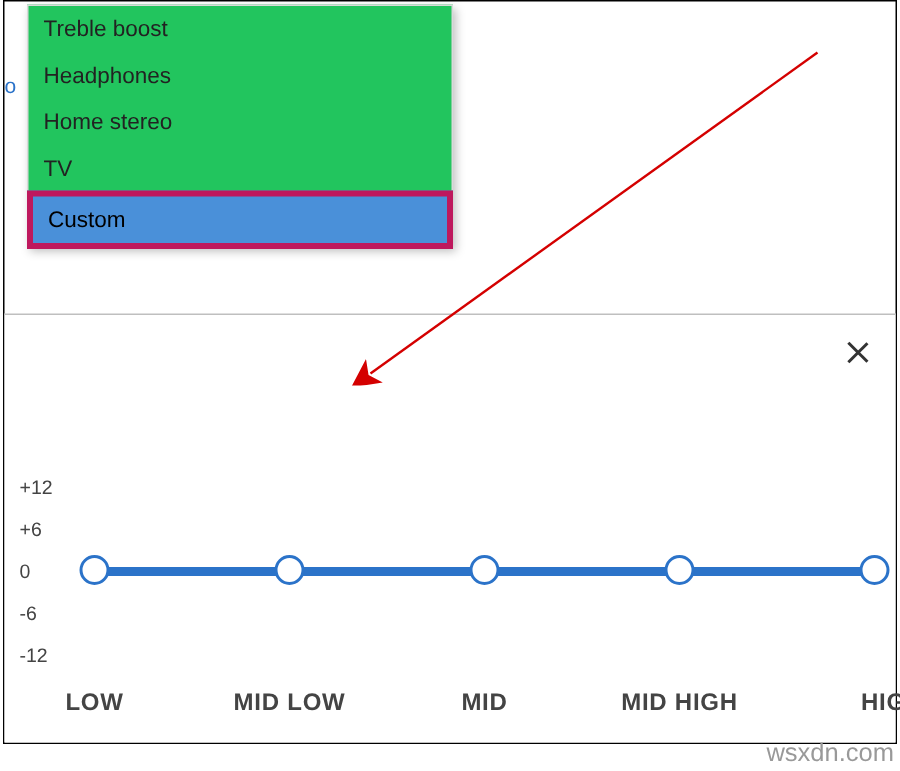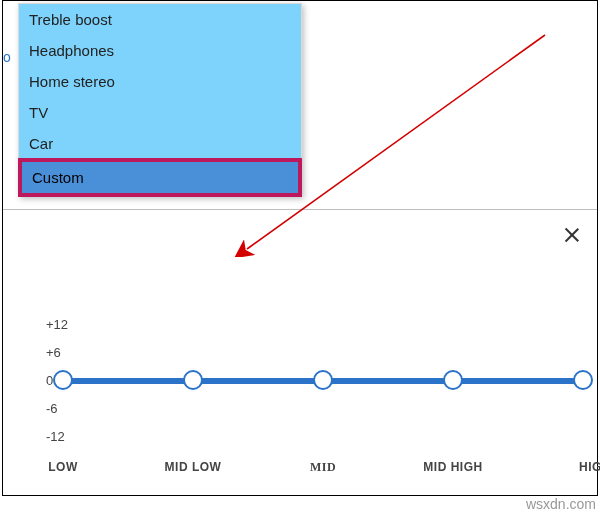--- a/index.html
+++ b/index.html
@@ -26,21 +26,21 @@
     width: 10px;
     color: #2b73c9;
     font-size: 14px;
     letter-spacing: 2px;
     writing-mode: horizontal-tb;
   }
   .dropdown {
     position: absolute;
     left: 15px; top: 2px;
     width: 284px;
-    background: #7dd3fc;
+    background: #22c55e;
     box-shadow: 2px 2px 6px rgba(0,0,0,0.25);
     border: 1px solid #d9d9d9;
     z-index: 20;
   }
   .dropdown .item {
     padding: 7px 10px 7px 10px;
     font-size: 15px;
     color: #222;
     cursor: default;
   }
@@ -79,21 +79,21 @@
   }
   .ylabels {
     position: absolute;
     left: 0; width: 34px;
     top: 0;
     display: flex; flex-direction: column;
     font-size: 13px; color: #444;
   }
   .ylabels span {
     height: 28px;
-    display: flex; align-items: center; margin-left: 33px;
+    display: flex; align-items: center;
   }
   .track {
     position: absolute;
     left: 50px; right: 0;
     top: 68px;
     height: 6px;
     background: #2b73c9;
     border-radius: 3px;
   }
   .thumbs {
@@ -114,52 +114,51 @@
   }
   .xlabels {
     position: absolute;
     left: 50px; right: 0;
     top: 150px;
     height: 18px;
   }
   .xlabel {
     position: absolute;
     transform: translateX(-50%);
-    font-size: 12px;
+    font-size: 16px;
     font-weight: 600;
     color: #444;
     white-space: nowrap;
     letter-spacing: 0.5px;
   }
   .arrow {
     position: absolute;
     left: 226px; top: 30px;
     width: 320px; height: 226px;
     z-index: 30;
     pointer-events: none;
   }
   .watermark {
     position: absolute;
     right: 4px; bottom: 2px;
-    font-size: 14px; color: #999;
+    font-size: 17px; color: #999;
   }
 </style>
 </head>
 <body>
 
 <div class="outer">
 
   <div class="sidecut">o</div>
 
   <div class="dropdown" id="dropdown">
       <div class="item">Treble boost</div>
       <div class="item">Headphones</div>
       <div class="item">Home stereo</div>
       <div class="item">TV</div>
-      <div class="item">Car</div>
       <div class="item selected">Custom</div>
     </div>
 
   <div class="panel">
     <div class="close-icon" title="Close"></div>
 
     <div class="eq-area">
       <div class="ylabels" id="ylabels">
           <span>+12</span>
           <span>+6</span>
@@ -171,21 +170,21 @@
       <div class="thumbs" id="thumbs">
           <div class="thumb" style="left: 0%;"></div>
           <div class="thumb" style="left: 25%;"></div>
           <div class="thumb" style="left: 50%;"></div>
           <div class="thumb" style="left: 75%;"></div>
           <div class="thumb" style="left: 100%;"></div>
         </div>
       <div class="xlabels" id="xlabels">
           <div class="xlabel" style="left: 0%;">LOW</div>
           <div class="xlabel" style="left: 25%;">MID LOW</div>
-          <div class="xlabel" style="left: 50%; font-family: Liberation Serif, serif;">MID</div>
+          <div class="xlabel" style="left: 50%;">MID</div>
           <div class="xlabel" style="left: 75%;">MID HIGH</div>
           <div class="xlabel" style="left: 100%; padding-left: 24px;">HIGH</div>
         </div>
     </div>
   </div>
 
   <svg class="arrow" viewBox="0 0 320 226">
     <defs>
       <marker id="ah" markerWidth="12" markerHeight="12" refX="2" refY="6" orient="auto">
         <path d="M0,0 L12,6 L0,12 L3,6 Z" fill="#d40000"></path>

